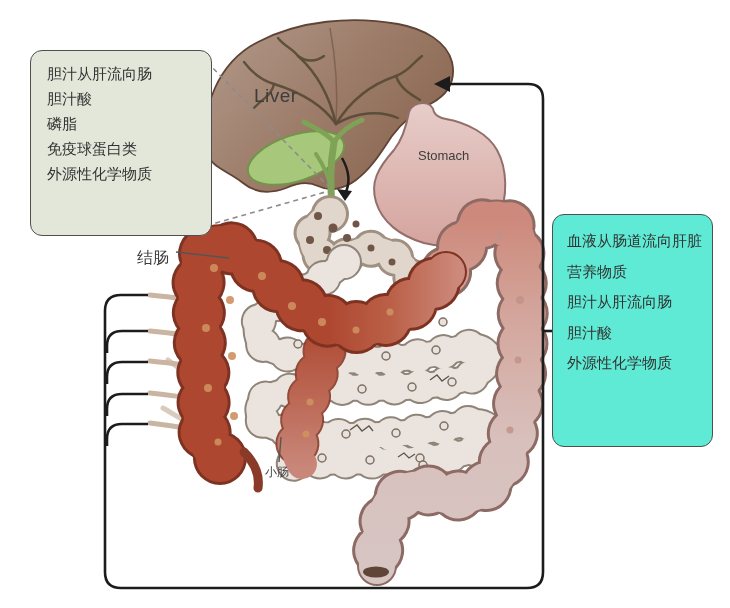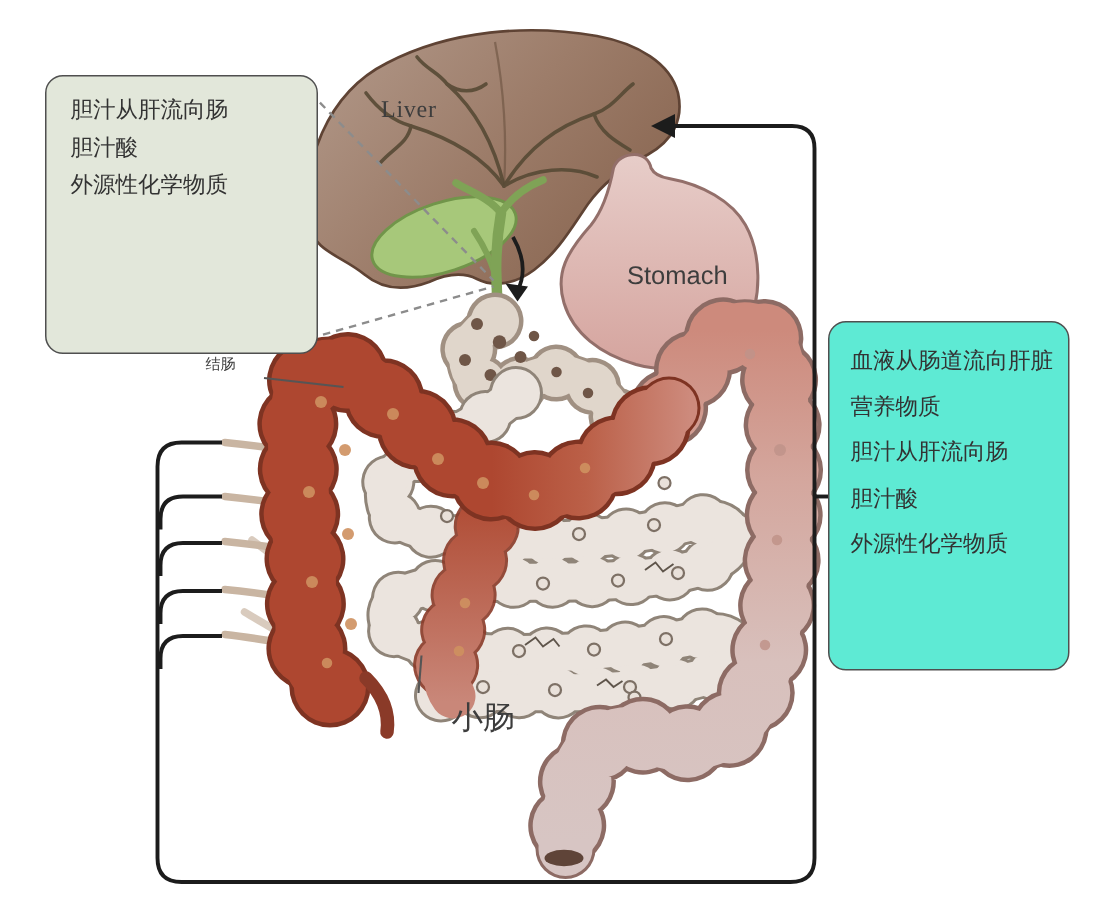--- a/index.html
+++ b/index.html
@@ -15,24 +15,24 @@
   .callout-bile{
     left:30px;top:50px;width:182px;height:186px;background:#e2e7da;
     padding:10px 6px 0 16px;line-height:25px;
   }
   .callout-blood{
     left:552px;top:214px;width:161px;height:233px;background:#5eead4;
     padding:11px 4px 0 14px;line-height:30.5px;
   }
   .callout .line{white-space:nowrap;}
   .organ-label{position:absolute;color:#3d3d3d;}
-  .lbl-liver{left:254px;top:65px;font-size:16px;letter-spacing:.5px;font-family:Liberation Serif, serif;}
-  .lbl-stomach{left:418px;top:174px;font-size:17px;text-align:center;}
-  .lbl-colon{left:137px;top:236px;font-size:10px;}
-  .lbl-si{left:265px;top:464px;font-size:21px;margin-left:36px;}
+  .lbl-liver{left:254px;top:85px;font-size:19px;letter-spacing:.5px;}
+  .lbl-stomach{left:418px;top:148px;font-size:13px;text-align:center;}
+  .lbl-colon{left:137px;top:248px;font-size:16px;}
+  .lbl-si{left:265px;top:464px;font-size:12px;}
 </style>
 </head>
 <body>
 
 <div class="stage">
 
 <svg width="730" height="608" viewBox="0 0 730 608">
   <defs>
     <linearGradient id="liverGrad" x1="0" y1="0" x2="1" y2="0.6">
       <stop offset="0" stop-color="#b39a8b"></stop>
@@ -249,20 +249,22 @@
 </svg>
 
   <div class="organ-label lbl-liver">Liver</div>
   <div class="organ-label lbl-stomach">Stomach</div>
   <div class="organ-label lbl-colon">结肠</div>
   <div class="organ-label lbl-si">小肠</div>
 
   <div class="callout callout-bile">
     <div class="line">胆汁从肝流向肠</div>
     <div class="line">胆汁酸</div>
+    <div class="line">磷脂</div>
+    <div class="line">免疫球蛋白类</div>
     <div class="line">外源性化学物质</div>
   </div>
 
   <div class="callout callout-blood">
     <div class="line">血液从肠道流向肝脏</div>
     <div class="line">营养物质</div>
     <div class="line">胆汁从肝流向肠</div>
     <div class="line">胆汁酸</div>
     <div class="line">外源性化学物质</div>
   </div>

